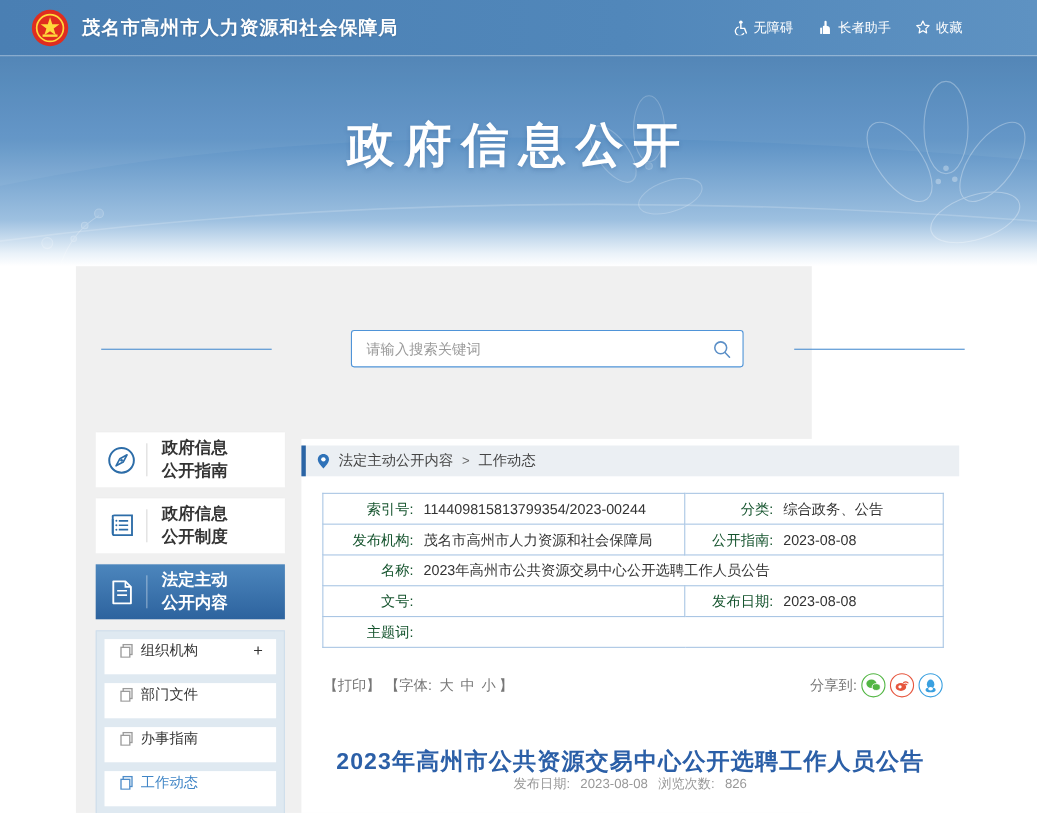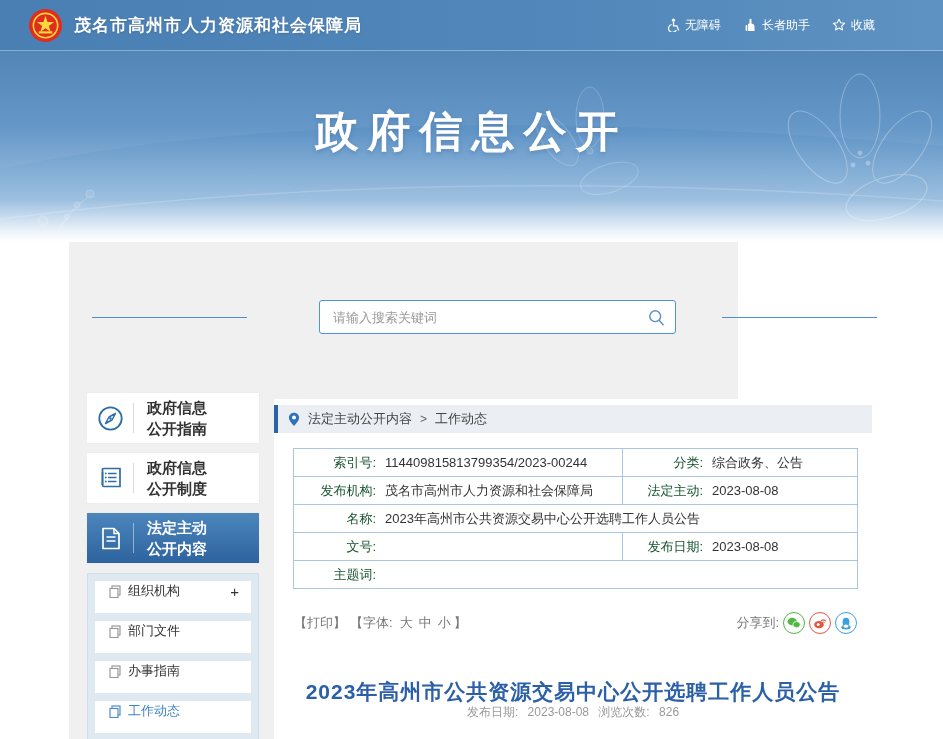--- a/index.html
+++ b/index.html
@@ -338,21 +338,21 @@
         </td>
         <td class="c2">
           <span class="lbl">分类:</span><span class="val">综合政务、公告</span>
         </td>
       </tr>
       <tr>
         <td class="c1">
           <span class="lbl">发布机构:</span><span class="val">茂名市高州市人力资源和社会保障局</span>
         </td>
         <td class="c2">
-          <span class="lbl">法定主动:</span><span class="val">2023-08-08</span>
+          <span class="lbl">公开指南:</span><span class="val">2023-08-08</span>
         </td>
       </tr>
       <tr>
         <td colspan="2">
           <span class="lbl">名称:</span><span class="val">2023年高州市公共资源交易中心公开选聘工作人员公告</span>
         </td>
       </tr>
       <tr>
         <td class="c1">
           <span class="lbl">文号:</span><span class="val"></span>

